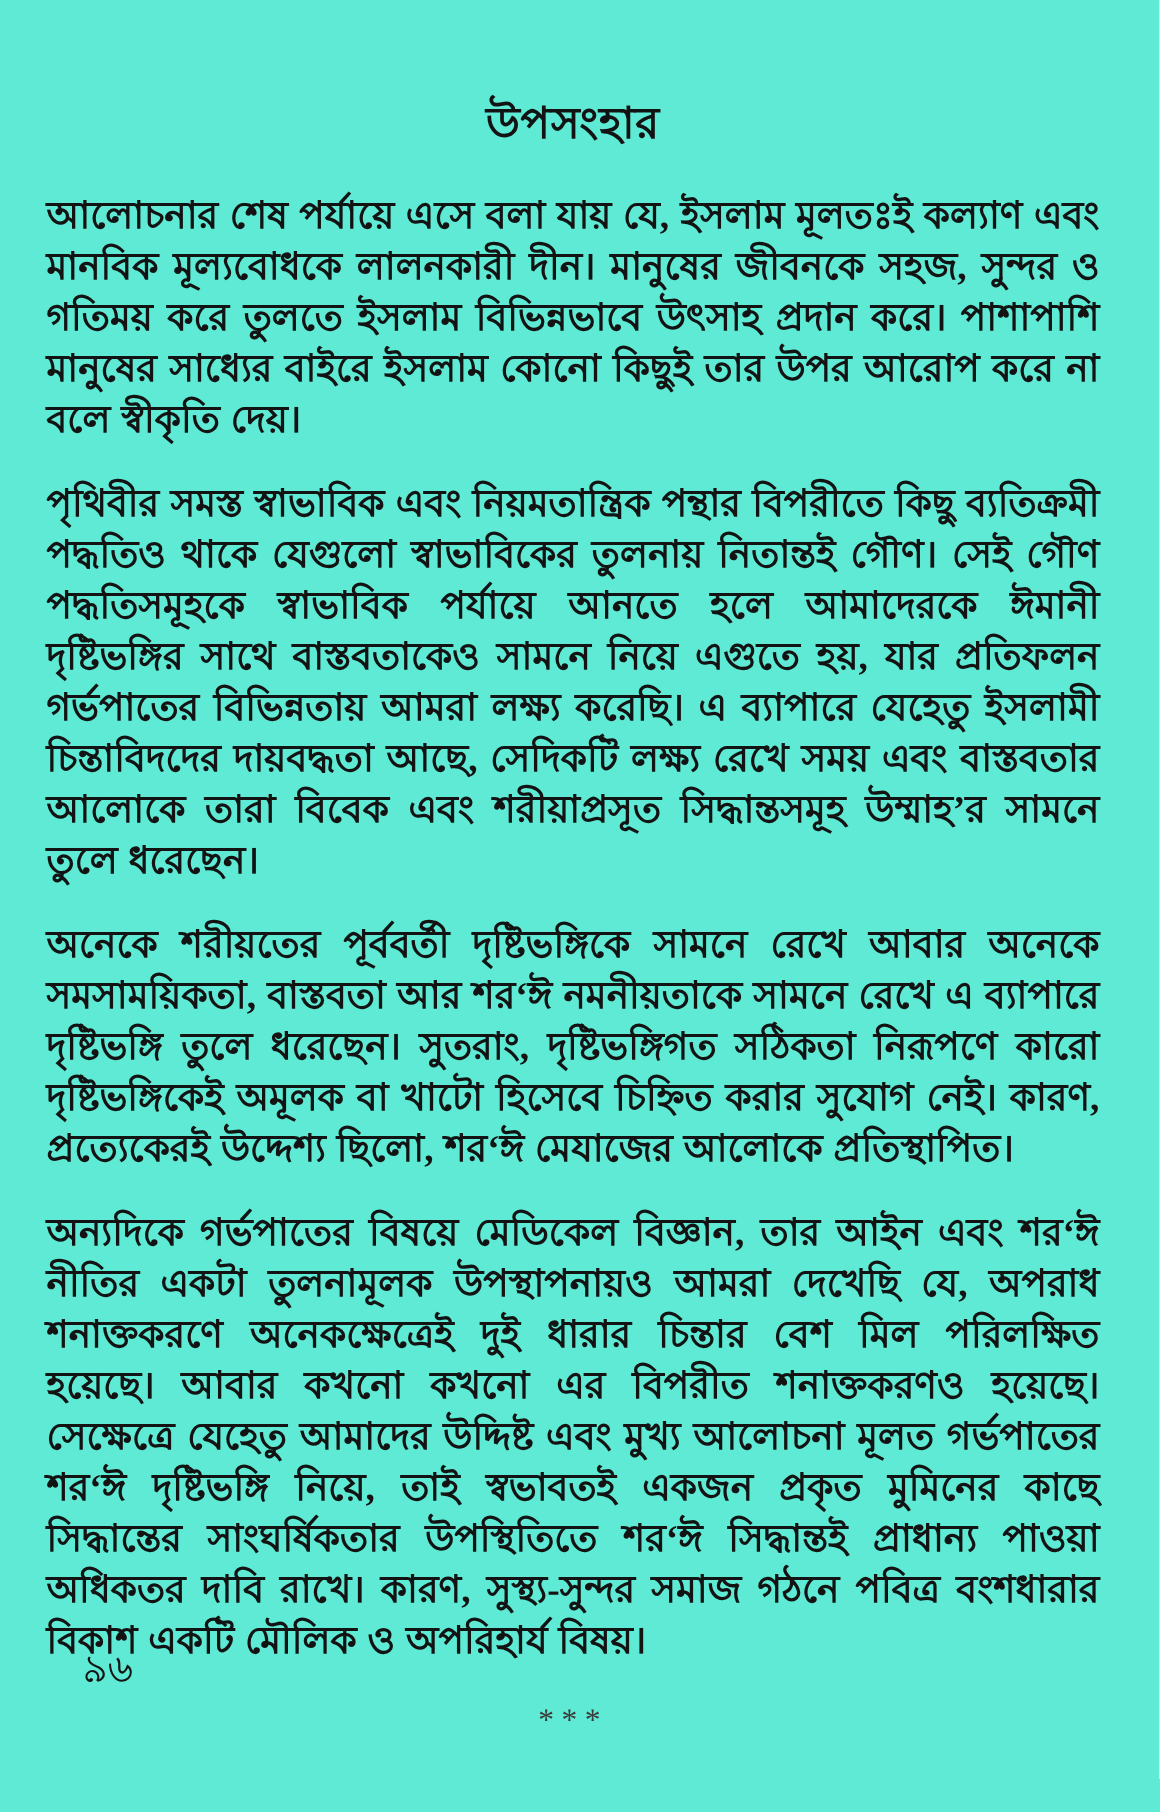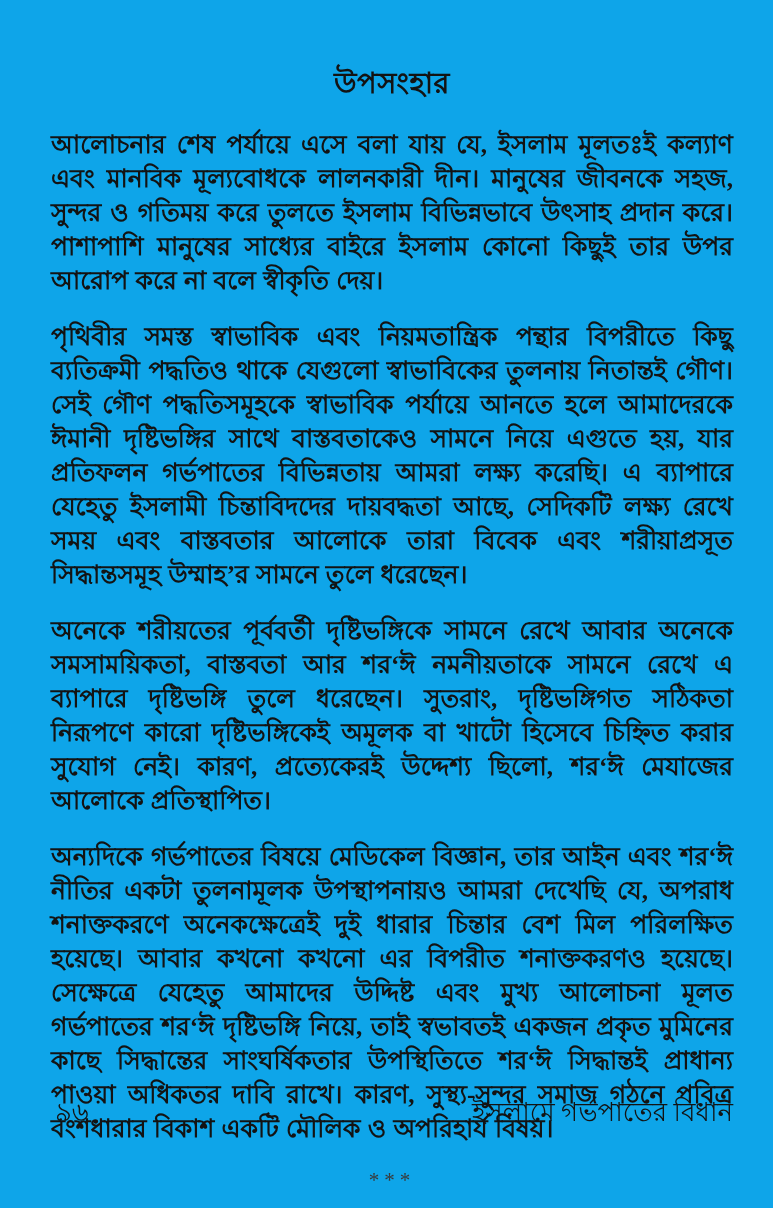--- a/index.html
+++ b/index.html
@@ -5,24 +5,24 @@
   html, body {
     margin: 0;
     padding: 0;
     background: #ffffff;
   }
   .page {
     position: relative;
     width: 773px;
     height: 1208px;
     box-sizing: border-box;
-    background: #0ea5e9;
+    background: #5eead4;
     color: #131313;
     font-family: "Liberation Serif", "DejaVu Serif", serif;
-    padding: 64px 40px 0 51px;
+    padding: 64px 40px 0 31px;
     overflow: hidden;
   }
   .chapter-title {
     margin: 0 0 26px 0;
     text-align: center;
     font-size: 29px;
     line-height: 38px;
     font-weight: 700;
     letter-spacing: 0.5px;
   }
@@ -68,16 +68,15 @@
   <p class="para">পৃথিবীর সমস্ত স্বাভাবিক এবং নিয়মতান্ত্রিক পন্থার বিপরীতে কিছু ব্যতিক্রমী পদ্ধতিও থাকে যেগুলো স্বাভাবিকের তুলনায় নিতান্তই গৌণ। সেই গৌণ পদ্ধতিসমূহকে স্বাভাবিক পর্যায়ে আনতে হলে আমাদেরকে ঈমানী দৃষ্টিভঙ্গির সাথে বাস্তবতাকেও সামনে নিয়ে এগুতে হয়, যার প্রতিফলন গর্ভপাতের বিভিন্নতায় আমরা লক্ষ্য করেছি। এ ব্যাপারে যেহেতু ইসলামী চিন্তাবিদদের দায়বদ্ধতা আছে, সেদিকটি লক্ষ্য রেখে সময় এবং বাস্তবতার আলোকে তারা বিবেক এবং শরীয়াপ্রসূত সিদ্ধান্তসমূহ উম্মাহ’র সামনে তুলে ধরেছেন।</p>
 
   <p class="para">অনেকে শরীয়তের পূর্ববর্তী দৃষ্টিভঙ্গিকে সামনে রেখে আবার অনেকে সমসাময়িকতা, বাস্তবতা আর শর‘ঈ নমনীয়তাকে সামনে রেখে এ ব্যাপারে দৃষ্টিভঙ্গি তুলে ধরেছেন। সুতরাং, দৃষ্টিভঙ্গিগত সঠিকতা নিরূপণে কারো দৃষ্টিভঙ্গিকেই অমূলক বা খাটো হিসেবে চিহ্নিত করার সুযোগ নেই। কারণ, প্রত্যেকেরই উদ্দেশ্য ছিলো, শর‘ঈ মেযাজের আলোকে প্রতিস্থাপিত।</p>
 
   <p class="para">অন্যদিকে গর্ভপাতের বিষয়ে মেডিকেল বিজ্ঞান, তার আইন এবং শর‘ঈ নীতির একটা তুলনামূলক উপস্থাপনায়ও আমরা দেখেছি যে, অপরাধ শনাক্তকরণে অনেকক্ষেত্রেই দুই ধারার চিন্তার বেশ মিল পরিলক্ষিত হয়েছে। আবার কখনো কখনো এর বিপরীত শনাক্তকরণও হয়েছে। সেক্ষেত্রে যেহেতু আমাদের উদ্দিষ্ট এবং মুখ্য আলোচনা মূলত গর্ভপাতের শর‘ঈ দৃষ্টিভঙ্গি নিয়ে, তাই স্বভাবতই একজন প্রকৃত মুমিনের কাছে সিদ্ধান্তের সাংঘর্ষিকতার উপস্থিতিতে শর‘ঈ সিদ্ধান্তই প্রাধান্য পাওয়া অধিকতর দাবি রাখে। কারণ, সুস্থ্য-সুন্দর সমাজ গঠনে পবিত্র বংশধারার বিকাশ একটি মৌলিক ও অপরিহার্য বিষয়।</p>
 
   <div class="separator">***</div>
 
   <div class="footer">
     <span class="page-number">৯৬</span>
-    <span class="book-title">ইসলামে গর্ভপাতের বিধান</span>
   </div>
 
 </div>
 
 </body></html>

